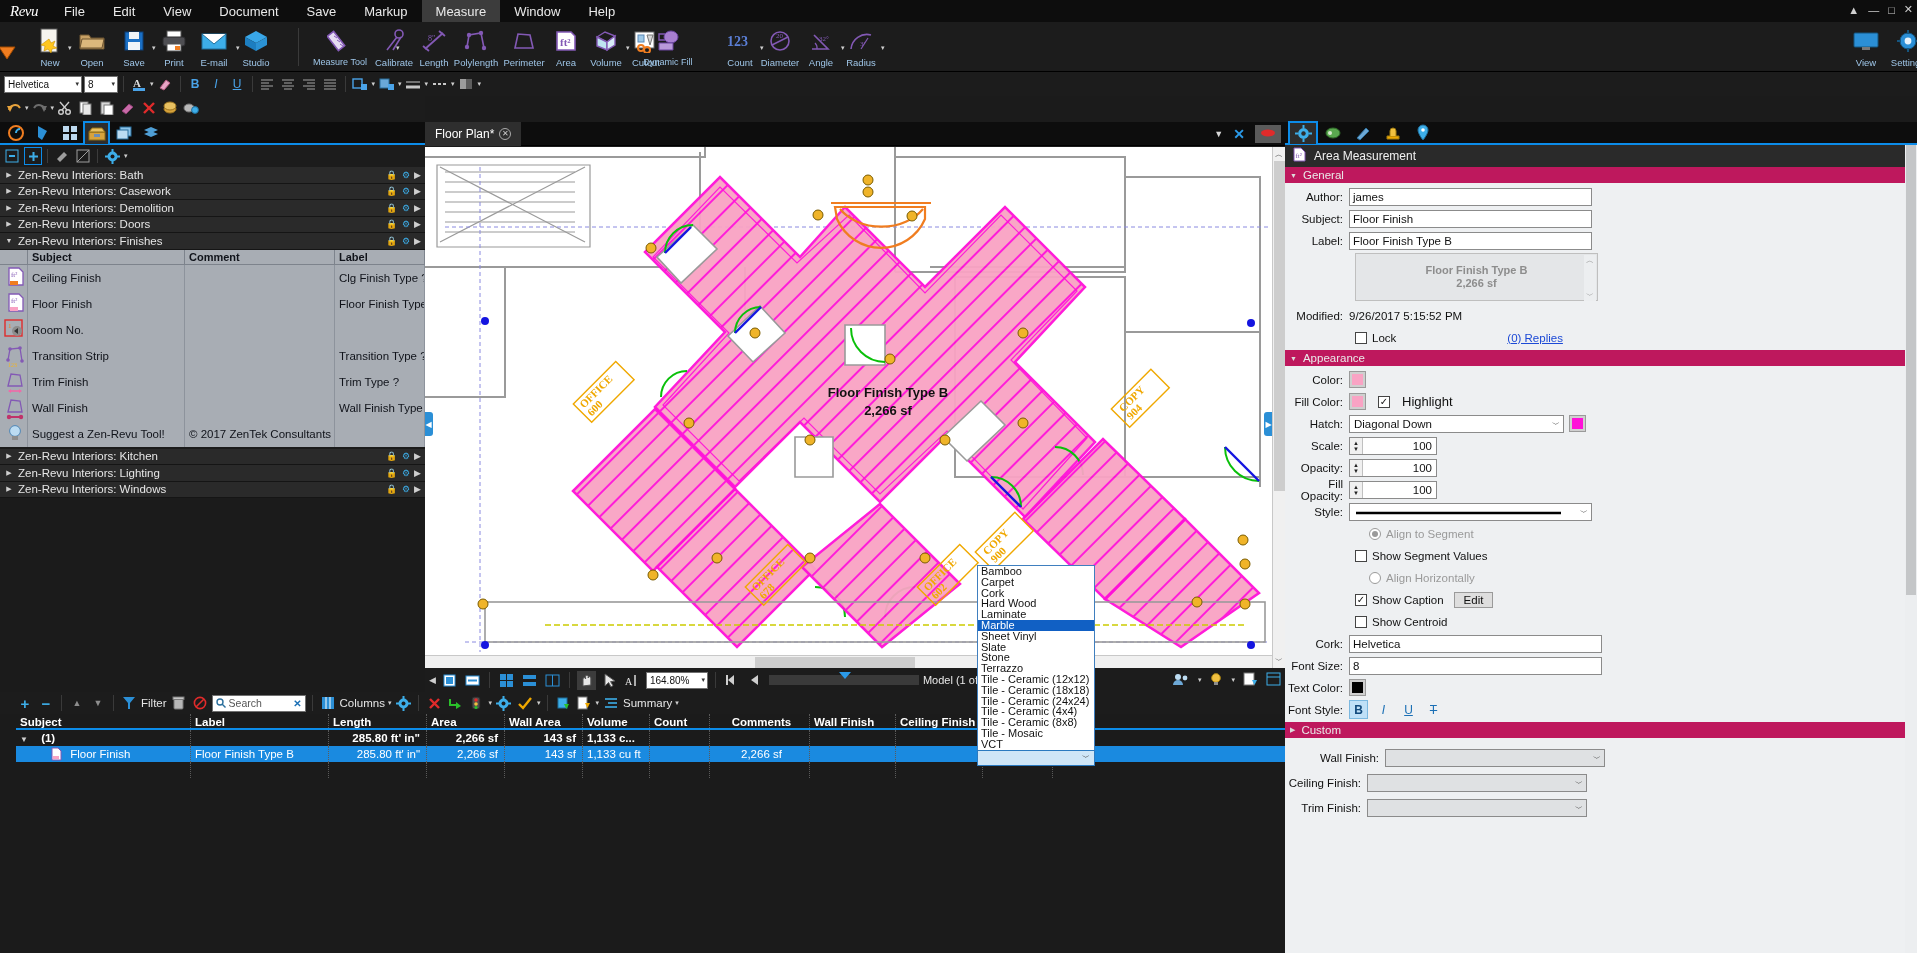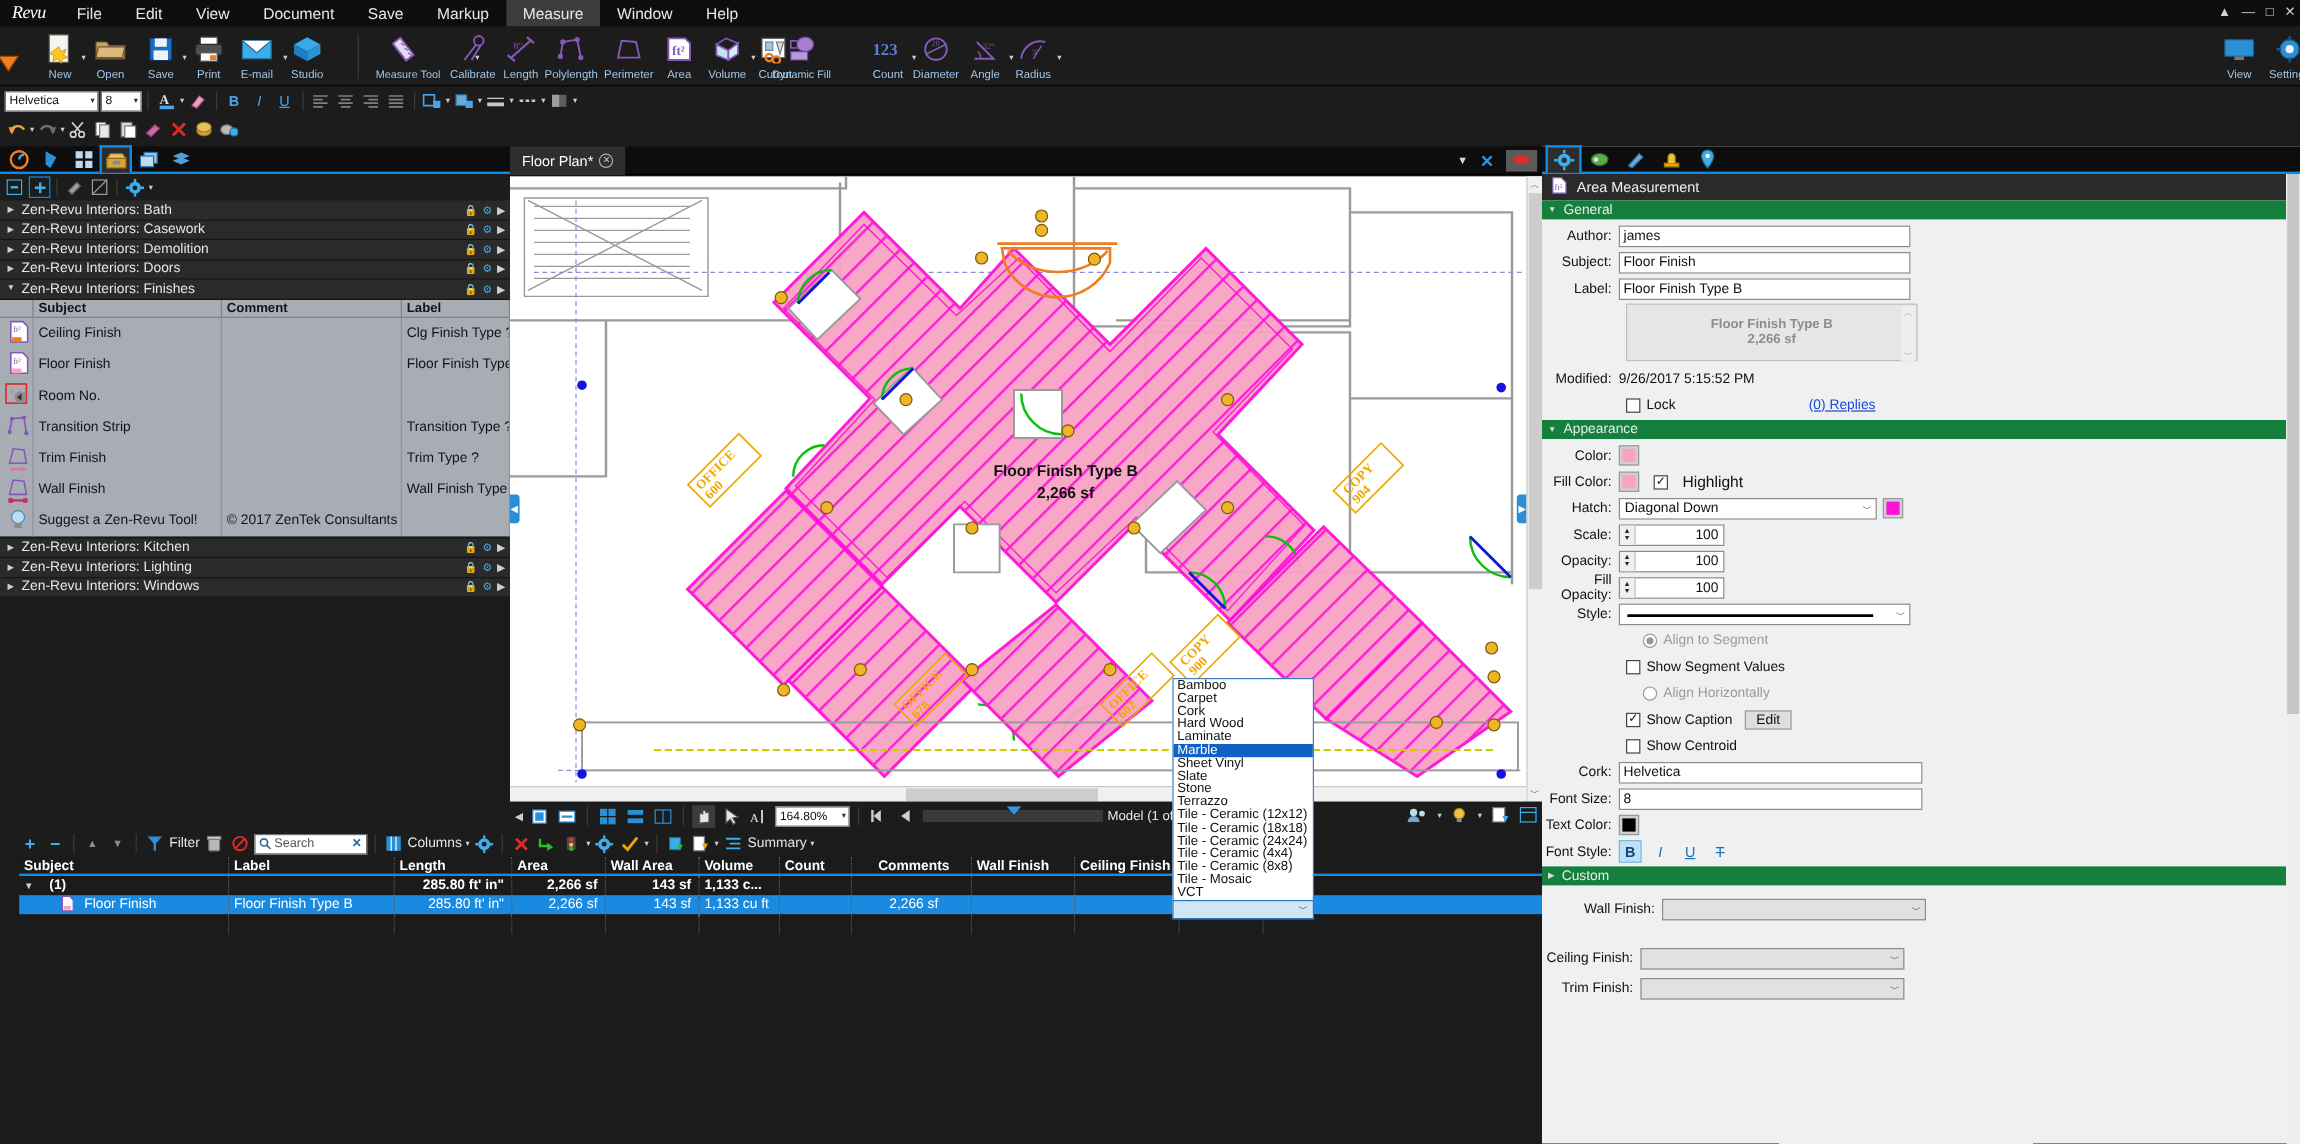--- a/index.html
+++ b/index.html
@@ -117,21 +117,21 @@
 
   
   .rightpanel { position:absolute; left:1285px; top:122px; width:632px; height:953px; background:#eef0f2;
      color:#111; }
   .rp-tabs { height:23px; background:#0d0d0d; display:flex; align-items:center; padding-left:3px;
      border-bottom:2px solid #0c8ce9;}
   .rp-tab { width:30px; height:23px; display:flex; align-items:center; justify-content:center;}
   .rp-tab.sel { background:#2d2d2d; border:2px solid #0c8ce9; border-bottom:none;}
   .rp-title { height:22px; background:#2a2a2a; color:#f0f0f0; font-size:12px; display:flex;
      align-items:center; gap:7px; padding-left:7px;}
-  .sec-head { height:16px; background:#15803d; color:#eaeaea; font-size:11.5px; display:flex;
+  .sec-head { height:16px; background:#be185d; color:#eaeaea; font-size:11.5px; display:flex;
      align-items:center; gap:6px; padding-left:5px;}
   .sec-head .tw { font-size:7px; color:#dcdcdc; }
   .rp-body { background:#eef0f2; padding:4px 0 0 0; }
   .row { display:flex; align-items:center; height:19px; margin-bottom:3px; }
   .row .lab { width:64px; text-align:right; padding-right:6px; font-size:11.5px; color:#111; }
   .inp { height:18px; background:#fff; border:1px solid #8b8b8b; font-size:11.5px; padding-left:3px;
      line-height:16px; color:#111; }
   .inp.wide { width:243px; }
   .cap-box { margin-left:70px; width:243px; height:48px; background:#e4e6e8; border:1px solid #bfbfbf;
      position:relative; display:flex; align-items:center; justify-content:center; }
@@ -1624,21 +1624,21 @@
       <span>Custom</span>
     </div>
     <div class="rp-body">
       <div class="row" style="margin-top:6px">
         <div class="lab" style="width:100px">Wall Finish:</div>
         <div class="sel-box dis" style="width:220px">
           <span></span>
           <span class="arw">﹀</span>
         </div>
       </div>
-      <div class="row" style="margin-top:22px">
+      <div class="row" style="margin-top:6px">
         <div class="lab" style="width:82px">Ceiling Finish:</div>
         <div class="sel-box dis" style="width:220px">
           <span></span>
           <span class="arw">﹀</span>
         </div>
       </div>
       <div class="row" style="margin-top:6px">
         <div class="lab" style="width:82px">Trim Finish:</div>
         <div class="sel-box dis" style="width:220px">
           <span></span>

